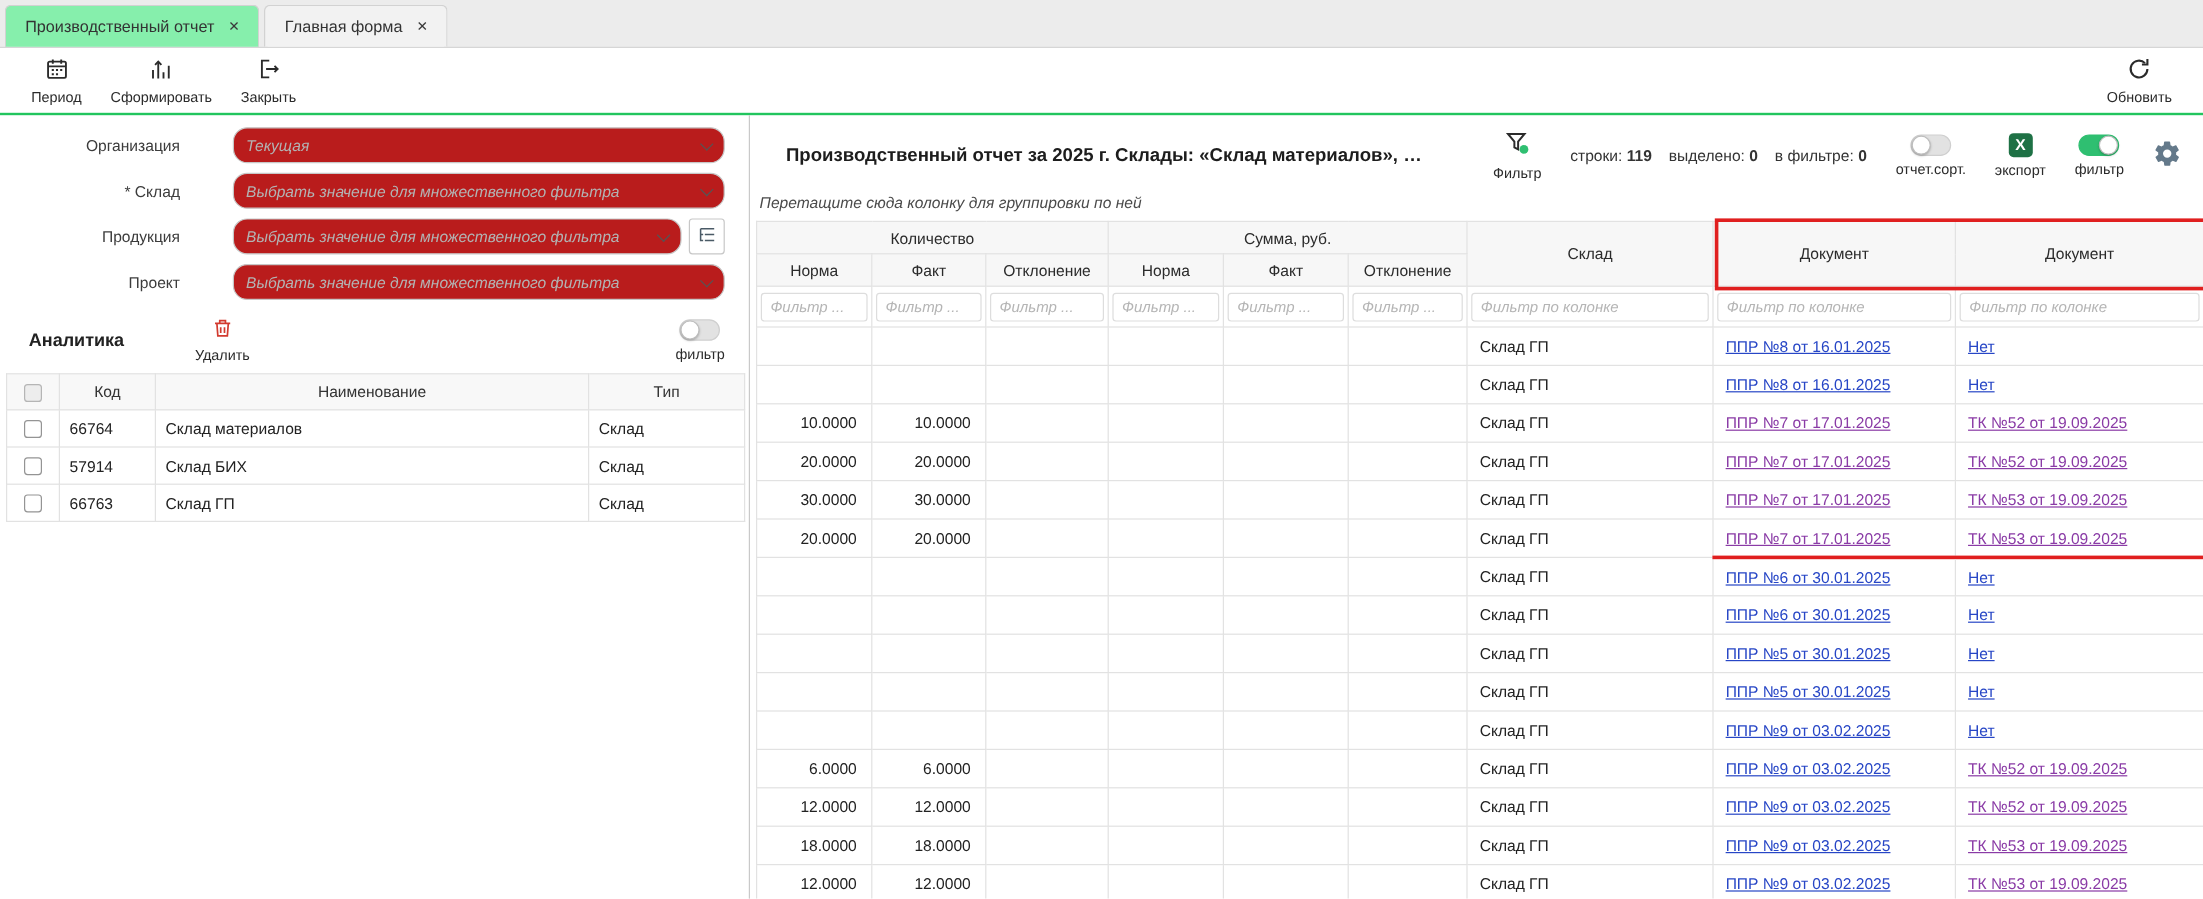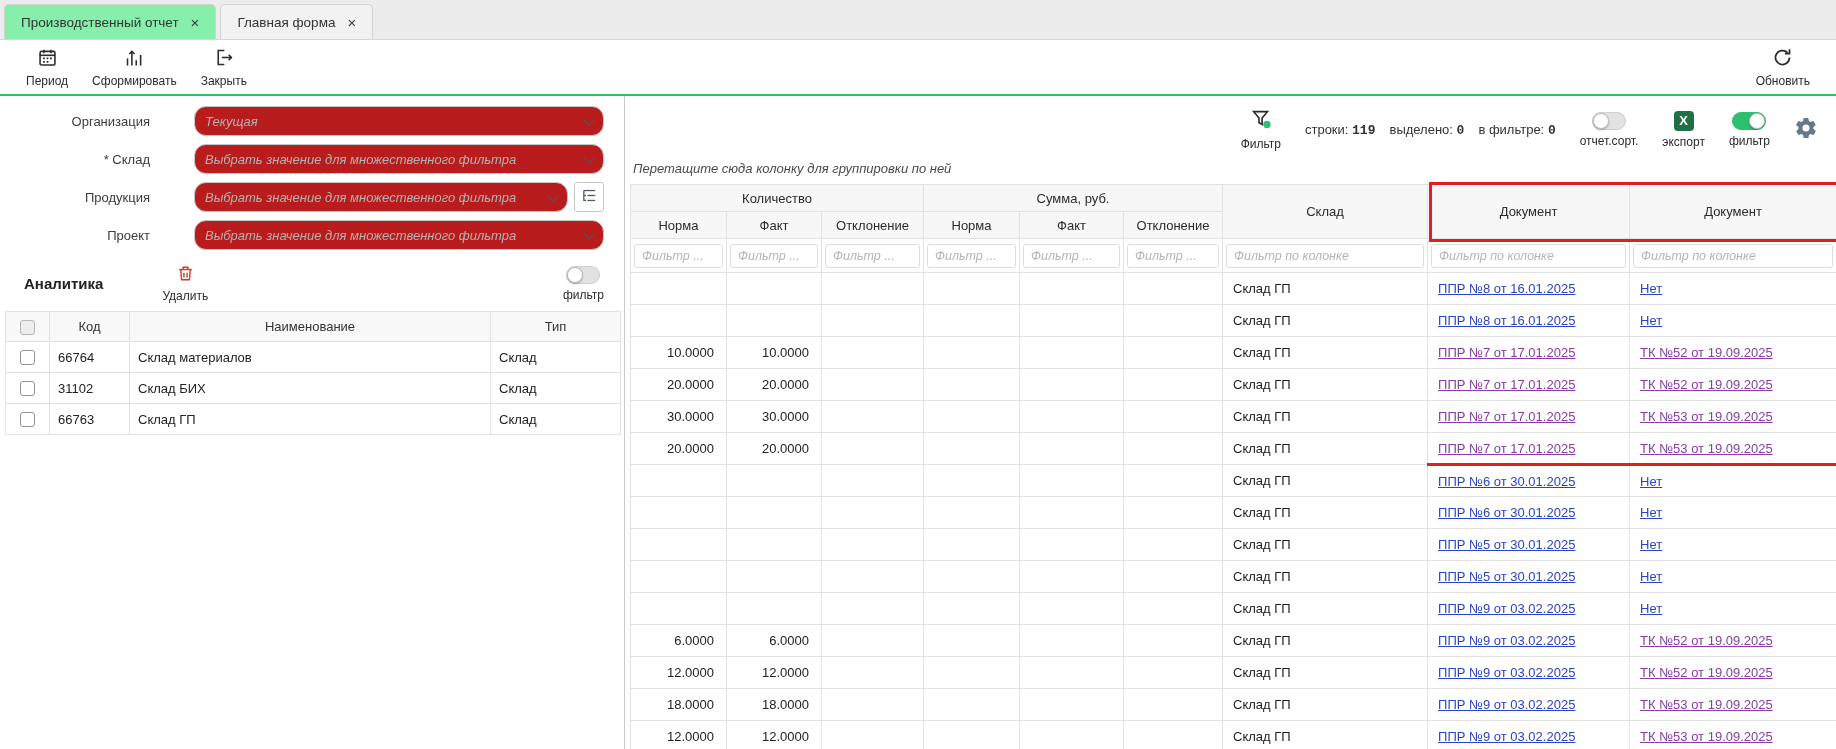--- a/index.html
+++ b/index.html
@@ -60,21 +60,21 @@
   .a-table th{background:#f8f8f8;font-weight:normal;color:#333;text-align:center;height:30px;}
   .a-table .cb-cell{width:44px;text-align:center;padding:0;}
   .a-table .cb-cell .cb{vertical-align:middle;}
 
   
   .report-header{display:flex;align-items:center;padding:12px 18px 6px 30px;gap:24px;}
   .report-title{font-weight:bold;font-size:15.5px;color:#1d1d1d;white-space:nowrap;}
   .funnel-stack{margin-left:auto;}
   .funnel-stack svg{width:22px;height:22px;}
   .stats{display:flex;align-items:center;gap:14px;font-size:13px;color:#333;white-space:nowrap;}
-  .stats b{font-weight:bold;font-family:Liberation Mono, monospace;}
+  .stats b{font-weight:bold;}
   .excel-icon{width:20px;height:20px;background:var(--excel-green);color:#fff;font-weight:bold;font-size:13px;
               display:flex;align-items:center;justify-content:center;border-radius:4px;}
   .gear-btn svg{width:24px;height:24px;}
   .group-hint{font-style:italic;color:#4a4a4a;font-size:13px;padding:4px 0 8px 8px;}
 
   
   .table-wrap{position:relative;margin-left:5px;}
   .r-table{width:1206px;font-size:13px;}
   .r-table th,.r-table td{border:1px solid #e2e2e2;vertical-align:middle;}
   .r-table thead th{background:#f7f7f7;font-weight:normal;color:#2b2b2b;text-align:center;height:27px;padding:0 4px;}
@@ -235,37 +235,38 @@
       </thead>
       <tbody>
           <tr>
             <td class="cb-cell"><span class="cb"></span></td>
             <td>66764</td>
             <td>Склад материалов</td>
             <td>Склад</td>
           </tr>
           <tr>
             <td class="cb-cell"><span class="cb"></span></td>
-            <td>31102</td>
+            <td>57914</td>
             <td>Склад БИХ</td>
             <td>Склад</td>
           </tr>
           <tr>
             <td class="cb-cell"><span class="cb"></span></td>
             <td>66763</td>
             <td>Склад ГП</td>
             <td>Склад</td>
           </tr>
         </tbody>
     </table>
   </div>
 
   <div class="right-panel">
 
     <div class="report-header">
+      <div class="report-title">Производственный отчет за 2025 г. Склады: «Склад материалов», …</div>
 
       <div class="stack funnel-stack">
         <span>
           <svg viewBox="0 0 24 24" width="22" height="22">
               <path d="M4 4h15l-5.8 7V18l-3.4-1.8v-5.2L4 4z" fill="none" stroke="#2b2b2b" stroke-width="1.8"></path>
               <circle cx="18.5" cy="18" r="4" fill="#2fbf71"></circle>
             </svg>
         </span>
         <span>Фильтр</span>
       </div>

